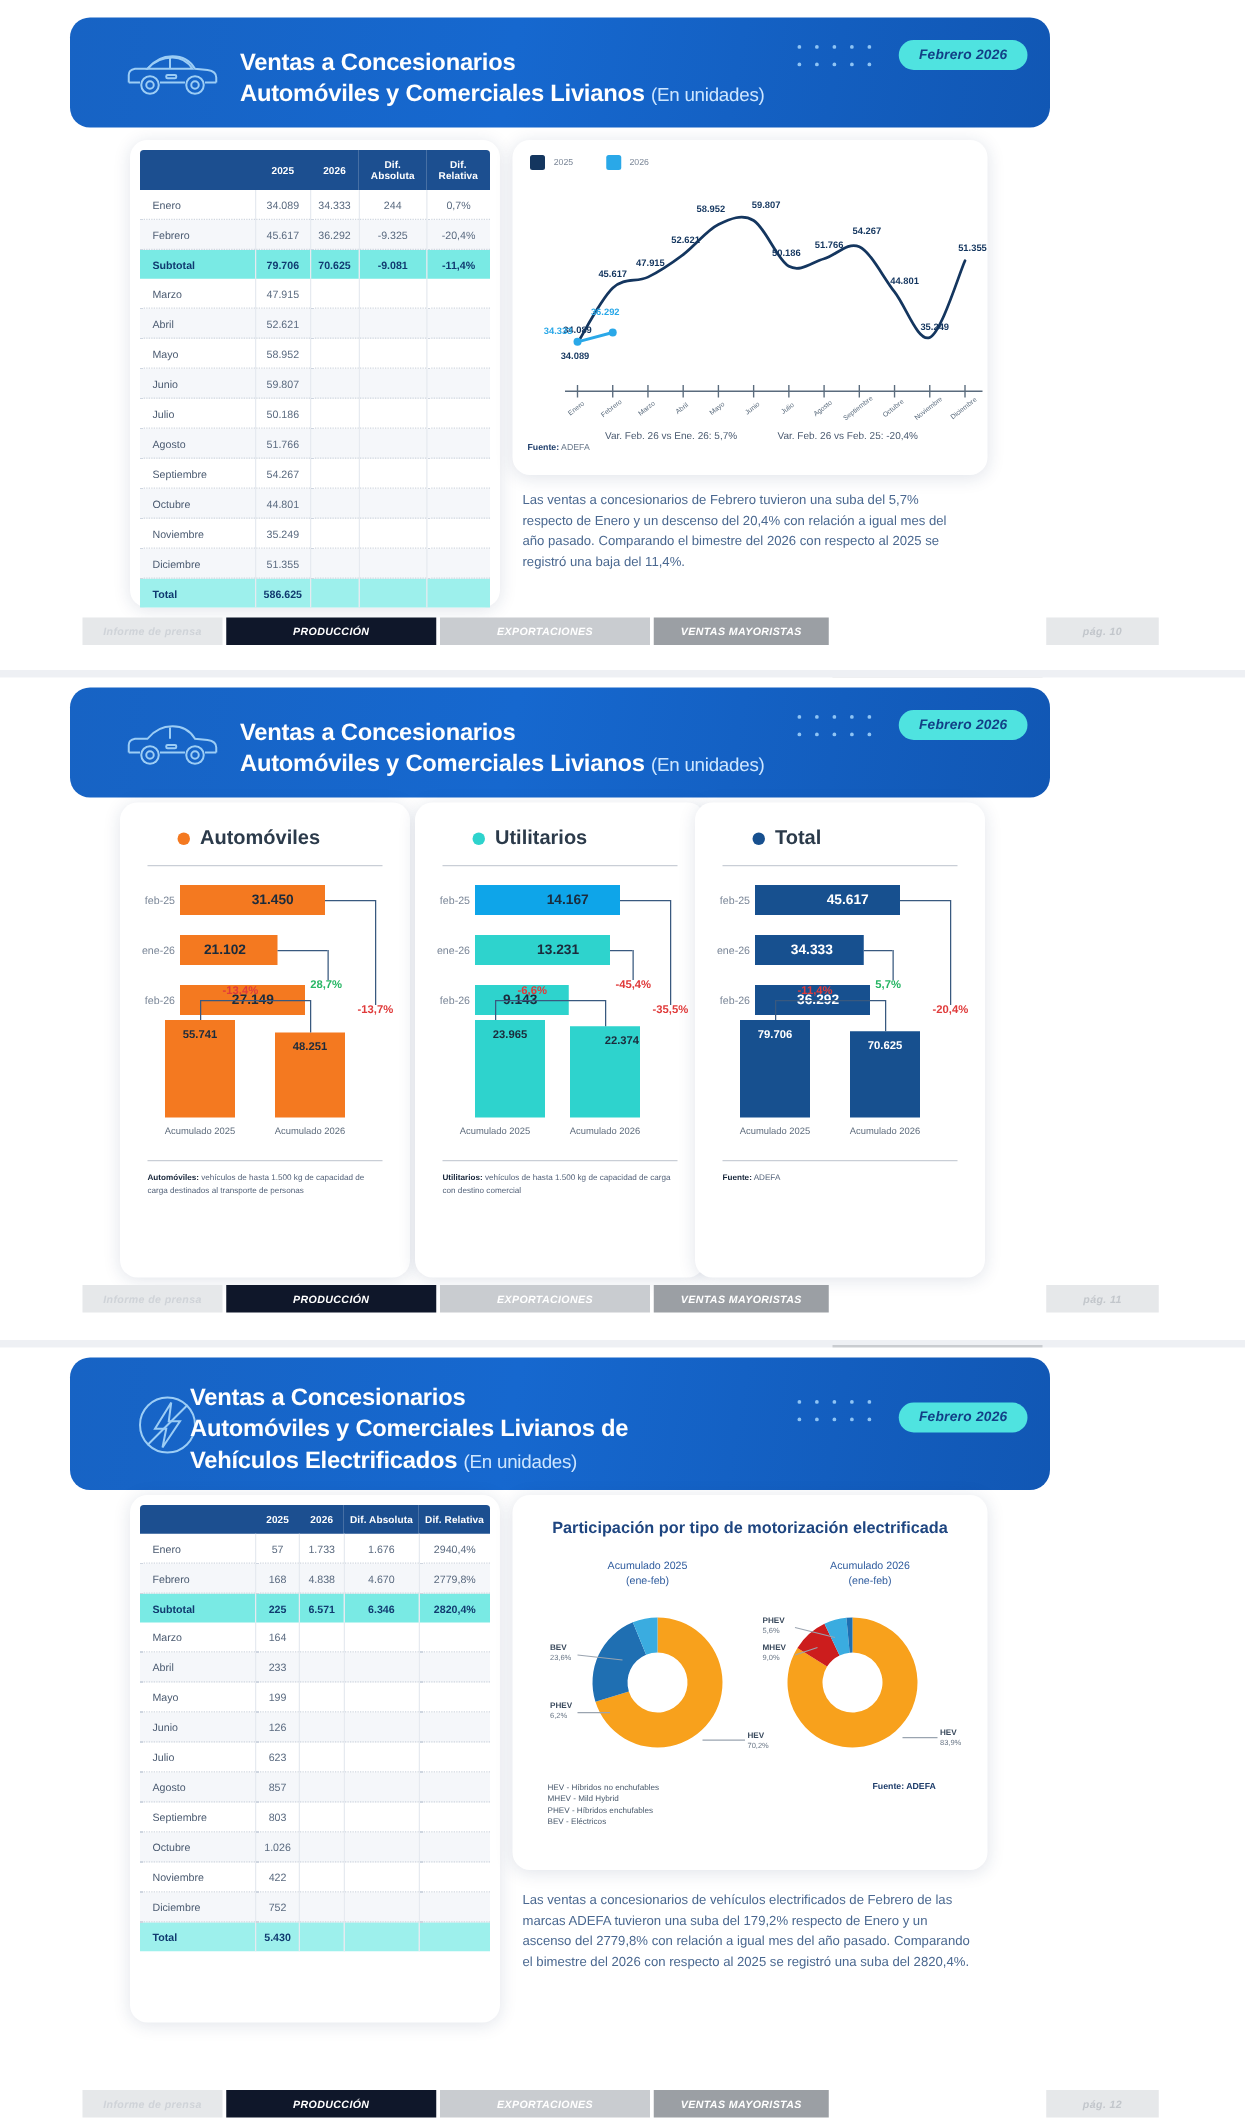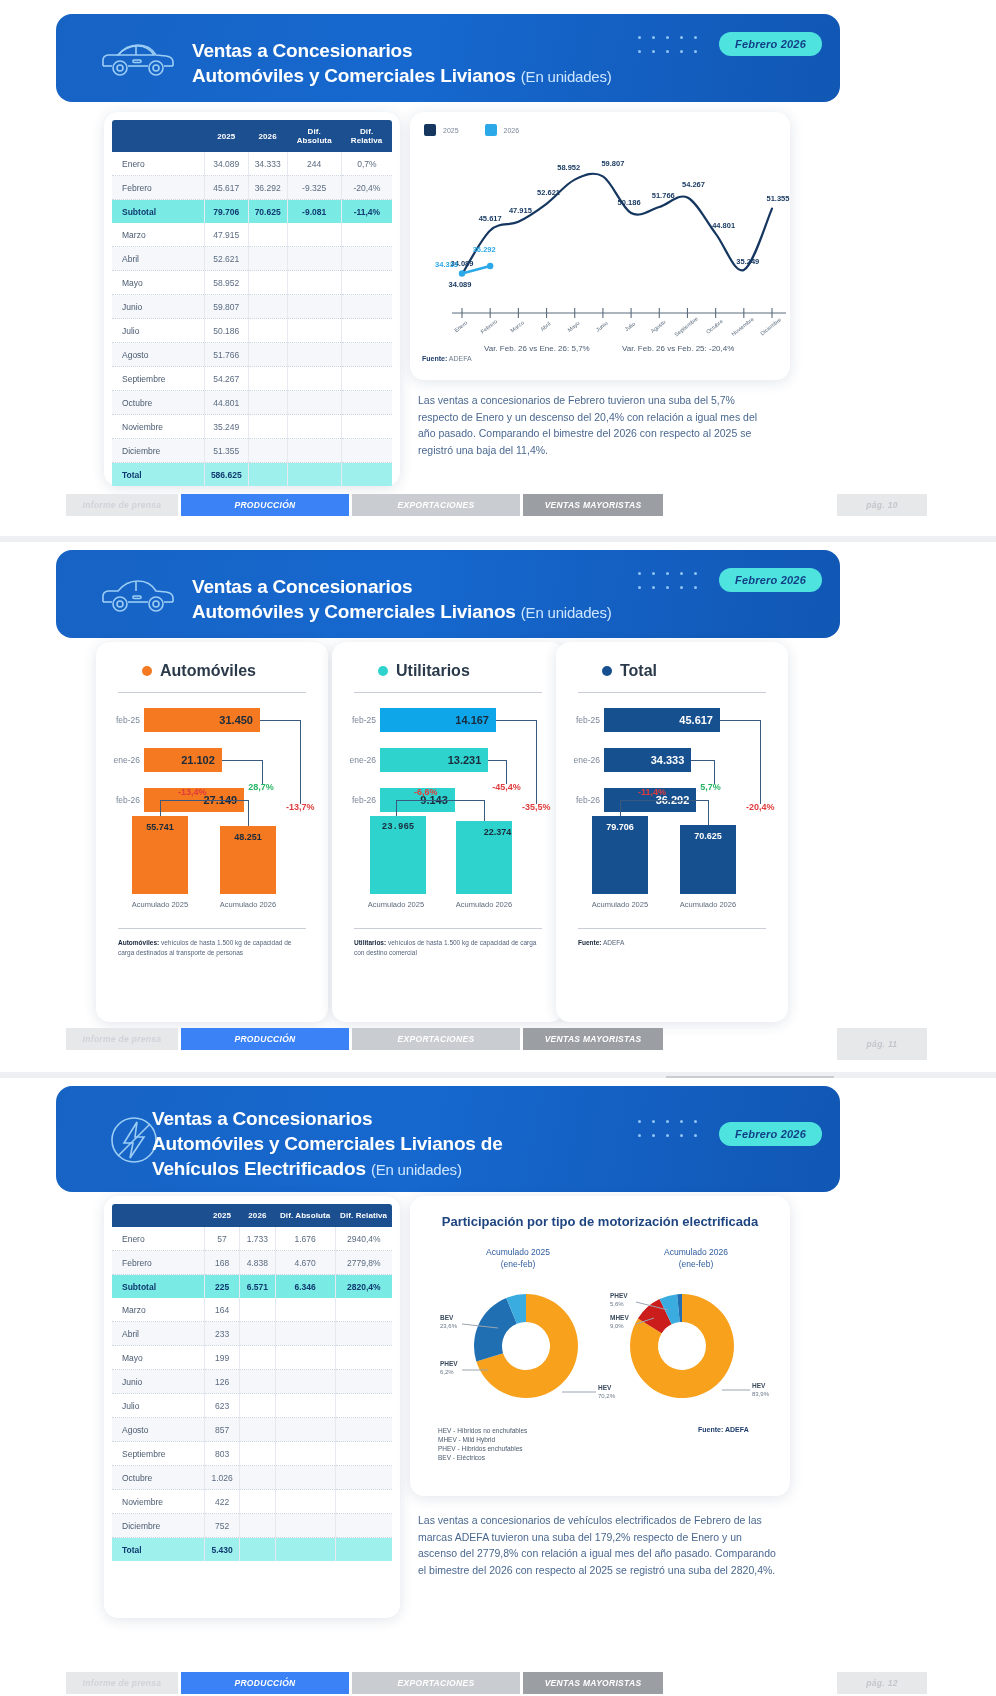--- a/index.html
+++ b/index.html
@@ -76,21 +76,21 @@
 
   .note { position:absolute; font-size:10.5px; line-height:16.5px; color:#4a6890; }
   .fuente { position:absolute; font-size:7px; color:#6b7a8c; }
   .fuente b { color:#1e3d6b; }
   .varline { position:absolute; font-size:8px; color:#4a5a70; }
 
   
   .mini-title { position:absolute; font-size:16px; font-weight:bold; color:#2b3a4a; display:flex; align-items:center; gap:8px;}
   .mini-title .dot { width:10px; height:10px; border-radius:50%; display:inline-block; }
   .hr { position:absolute; height:1px; background:#c9ced6; }
-  .hbar { position:absolute; display:flex; align-items:center; justify-content:flex-end; padding-right:7px;
+  .hbar { position:absolute; display:flex; align-items:center; justify-content:flex-end; padding-right:25px;
           font-size:11px; font-weight:bold; color:#1b2b3c; }
   .hbar.dark { color:#fff; }
   .axlabel { position:absolute; font-size:8.5px; color:#7b8798; text-align:right; }
   .pct { position:absolute; font-size:9px; font-weight:bold; }
   .pct.up { color:#27b664; }
   .pct.down { color:#e03b3b; }
   .vbar { position:absolute; display:flex; align-items:flex-start; justify-content:center;
           padding-top:6px; font-size:9px; font-weight:bold; color:#1b2b3c; }
   .vbar.dark { color:#fff; }
   .vlabel { position:absolute; font-size:7.5px; color:#5e6c7d; text-align:center; }
@@ -99,21 +99,21 @@
   .bracket { position:absolute; border-top:1.3px solid #39597f; }
   .vconn { position:absolute; border-left:1.3px solid #39597f; }
 
   
   .nav { position:absolute; display:flex; gap:3px; }
   .nav .tab {
     font-size:8.5px; font-style:italic; font-weight:bold; color:#fff;
     display:flex; align-items:center; justify-content:center; letter-spacing:.3px;
   }
   .nav .t0 { background:#e6e8ea; color:#cfd3d8; }
-  .nav .t1 { background:#3b82f6; }
+  .nav .t1 { background:#0f172a; }
   .nav .t2 { background:#c9ccd0; }
   .nav .t3 { background:#9b9fa4; }
   .nav .t4 { background:#c9ccd0;margin-top:48px; }
   .nav .t5 { background:#e6e8ea; color:#c2c6cb; }
 
   .sect-title { position:absolute; font-size:13px; font-weight:bold; color:#1e4580; }
   .donut-cap { position:absolute; font-size:8.5px; color:#2f5c9e; text-align:center; line-height:12px; font-weight:500;}
   .dlegend { position:absolute; font-size:6.5px; line-height:9px; color:#4a5a6d; }
 </style>
 </head>
@@ -425,21 +425,21 @@
         <div class="hbar" style="left: 380px; top: 206px; width: 108.336px; height: 24px; background: rgb(46, 211, 205);">13.231</div>
         <div class="axlabel" style="left: 338px; top: 213px; width: 38px;">ene-26</div>
         <div class="hbar" style="left: 380px; top: 246px; width: 74.8633px; height: 24px; background: rgb(46, 211, 205);">9.143</div>
         <div class="axlabel" style="left: 338px; top: 253px; width: 38px;">feb-26</div>
         <div class="bracket" style="left: 488.336px; top: 218px; width: 18px;"></div>
         <div class="vconn" style="left: 506.336px; top: 218px; height: 24px;"></div>
         <div class="pct down" style="left: 492.336px; top: 240px;">-45,4%</div>
         <div class="bracket" style="left: 496px; top: 178px; width: 40px;"></div>
         <div class="vconn" style="left: 536px; top: 178px; height: 84px;"></div>
         <div class="pct down" style="left: 522px; top: 260px;">-35,5%</div>
-        <div class="vbar" style="left: 370px; top: 274px; width: 56px; height: 78px; background: rgb(46, 211, 205); font-family: Liberation Mono, monospace;">23.965</div>
+        <div class="vbar" style="left: 380px; top: 274px; width: 56px; height: 78px; background: rgb(46, 211, 205);">23.965</div>
         <div class="vlabel" style="left: 360px; top: 358px; width: 72px;">Acumulado 2025</div>
         <div class="vbar" style="left: 456px; top: 279.178px; width: 56px; height: 72.8217px; background: rgb(46, 211, 205); padding-left: 27px;">22.374</div>
         <div class="vlabel" style="left: 448px; top: 358px; width: 72px;">Acumulado 2026</div>
         <div class="bracket" style="left: 396px; top: 258px; width: 88px;"></div>
         <div class="vconn" style="left: 396px; top: 258px; height: 16px;"></div>
         <div class="vconn" style="left: 484px; top: 258px; height: 21.1783px;"></div>
         <div class="pct down" style="left: 414px; top: 245px;">-6,6%</div>
         <div class="hr" style="left: 354px; top: 386px; width: 188px;"></div>
         <div class="foot" style="left: 354px; top: 396px; width: 190px;"><b>Utilitarios:</b><span> vehículos de hasta 1.500 kg de capacidad de carga con destino comercial</span></div>
         <div class="mini-title" style="left: 602px; top: 120px;">
@@ -470,21 +470,21 @@
         <div class="hr" style="left: 578px; top: 386px; width: 188px;"></div>
         <div class="foot" style="left: 578px; top: 396px; width: 190px;"><b>Fuente:</b><span> ADEFA</span></div>
       </div>
 
     <div class="nav" style="left:66px;top:486px;">
         <div class="tab t0" style="width: 112px; height: 22px;">Informe de prensa</div>
         <div class="tab t1" style="width: 168px; height: 22px;">PRODUCCIÓN</div>
         <div class="tab t2" style="width: 168px; height: 22px;">EXPORTACIONES</div>
         <div class="tab t3" style="width: 140px; height: 22px;">VENTAS MAYORISTAS</div>
         <div class="tab t4" style="width: 168px; height: 22px;">COMPARATIVO</div>
-        <div class="tab t5" style="width: 90px; height: 32px; text-align: right;">pág. 11</div>
+        <div class="tab t5" style="width: 90px; height: 22px; text-align: right;">pág. 11</div>
       </div>
   </div>
 </div>
 
 <div class="page" style="top:1078px;height:618px;">
   <div class="page-inner">
 
     <div class="hero" style="left:56px;top:8px;width:784px;height:106px;">
       <div class="hero-dots" style="top:34px;">
         <i></i>

